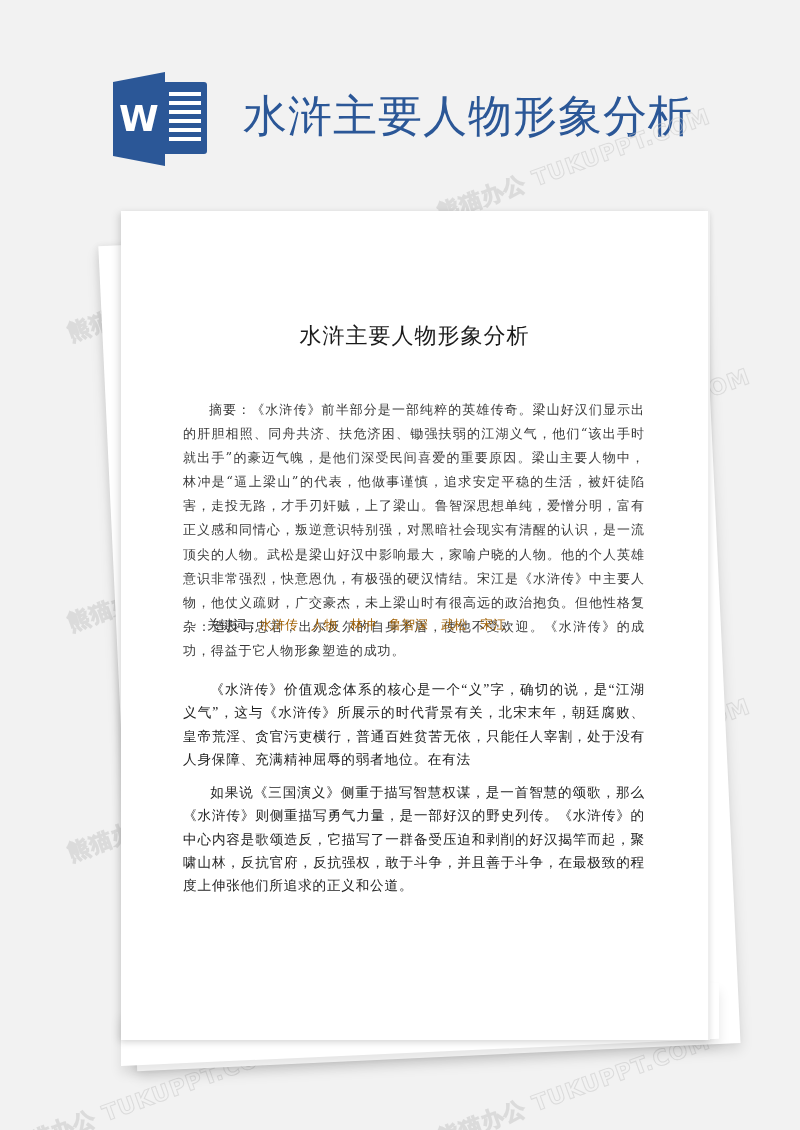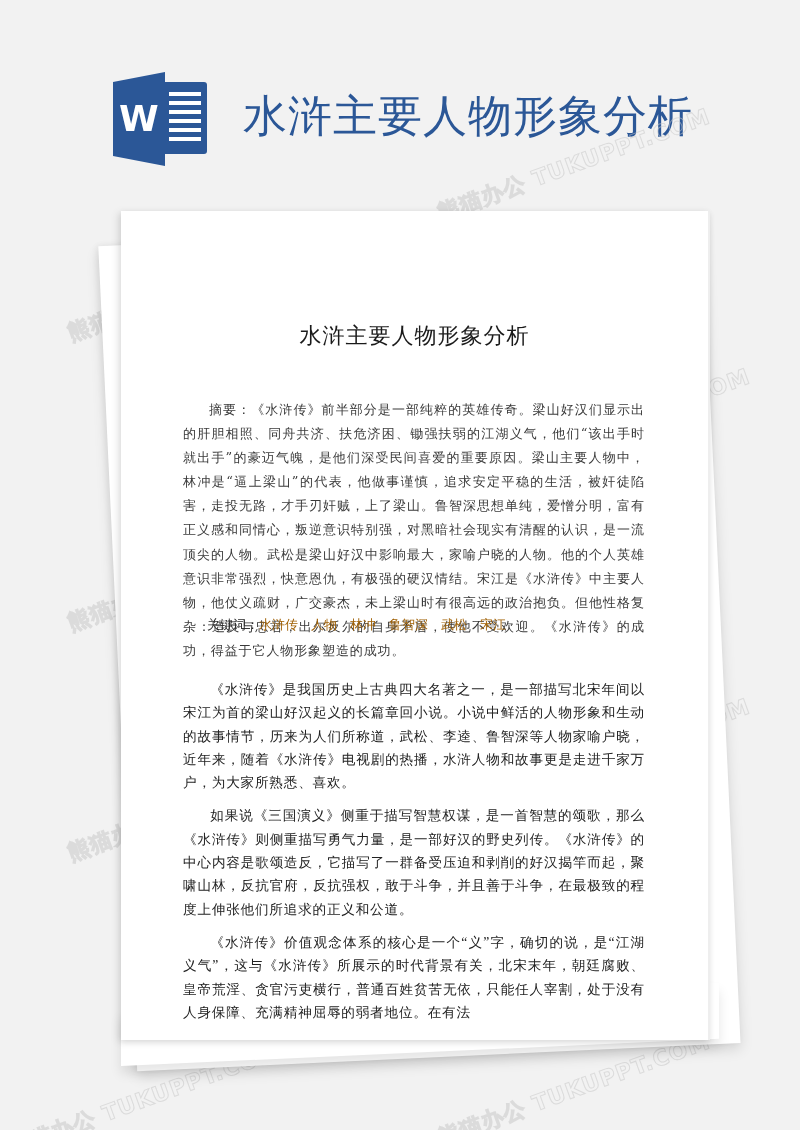--- a/index.html
+++ b/index.html
@@ -178,17 +178,16 @@
 <div class="page-front">
   <div class="doc-title">水浒主要人物形象分析</div>
 
   <p class="abstract">摘要：《水浒传》前半部分是一部纯粹的英雄传奇。梁山好汉们显示出的肝胆相照、同舟共济、扶危济困、锄强扶弱的江湖义气，他们“该出手时就出手”的豪迈气魄，是他们深受民间喜爱的重要原因。梁山主要人物中，林冲是“逼上梁山”的代表，他做事谨慎，追求安定平稳的生活，被奸徒陷害，走投无路，才手刃奸贼，上了梁山。鲁智深思想单纯，爱憎分明，富有正义感和同情心，叛逆意识特别强，对黑暗社会现实有清醒的认识，是一流顶尖的人物。武松是梁山好汉中影响最大，家喻户晓的人物。他的个人英雄意识非常强烈，快意恩仇，有极强的硬汉情结。宋江是《水浒传》中主要人物，他仗义疏财，广交豪杰，未上梁山时有很高远的政治抱负。但他性格复杂：造反与忠君，出尔反尔的自身矛盾，使他不受欢迎。《水浒传》的成功，得益于它人物形象塑造的成功。</p>
 
   <div class="keywords">
     <span class="kw-label">关键词：</span><span class="kw">水浒传</span><span class="kw">人物</span><span class="kw">林冲</span><span class="kw">鲁智深</span><span class="kw">武松</span><span class="kw">宋江</span>
   </div>
 
   <div class="body-text">
-    <p>《水浒传》是我国历史上古典四大名著之一，是一部描写北宋年间以宋江为首的梁山好汉起义的长篇章回小说。小说中鲜活的人物形象和生动的故事情节，历来为人们所称道，武松、李逵、鲁智深等人物家喻户晓，近年来，随着《水浒传》电视剧的热播，水浒人物和故事更是走进千家万户，为大家所熟悉、喜欢。</p>
+    <p>《水浒传》价值观念体系的核心是一个“义”字，确切的说，是“江湖义气”，这与《水浒传》所展示的时代背景有关，北宋末年，朝廷腐败、皇帝荒淫、贪官污吏横行，普通百姓贫苦无依，只能任人宰割，处于没有人身保障、充满精神屈辱的弱者地位。在有法</p>
     <p>如果说《三国演义》侧重于描写智慧权谋，是一首智慧的颂歌，那么《水浒传》则侧重描写勇气力量，是一部好汉的野史列传。《水浒传》的中心内容是歌颂造反，它描写了一群备受压迫和剥削的好汉揭竿而起，聚啸山林，反抗官府，反抗强权，敢于斗争，并且善于斗争，在最极致的程度上伸张他们所追求的正义和公道。</p>
-    <p>《水浒传》价值观念体系的核心是一个“义”字，确切的说，是“江湖义气”，这与《水浒传》所展示的时代背景有关，北宋末年，朝廷腐败、皇帝荒淫、贪官污吏横行，普通百姓贫苦无依，只能任人宰割，处于没有人身保障、充满精神屈辱的弱者地位。在有法</p>
   </div>
 </div>
 
 </body></html>

